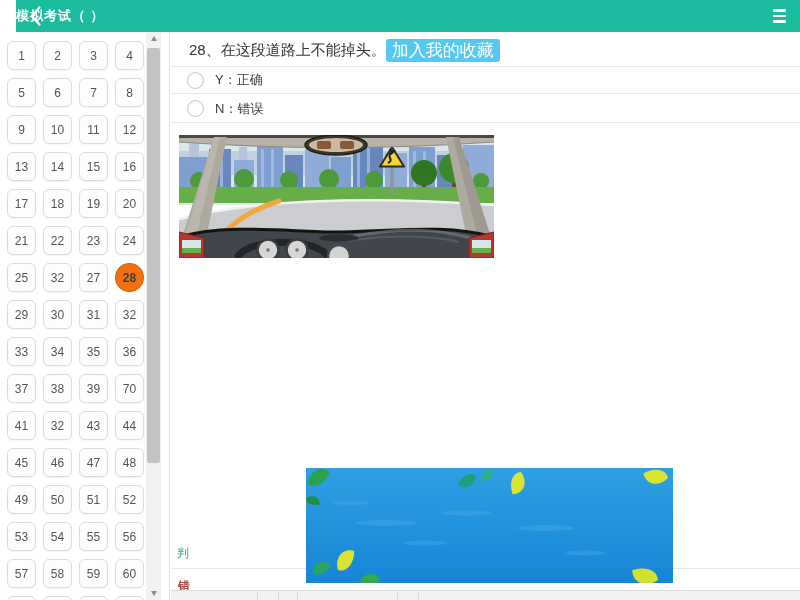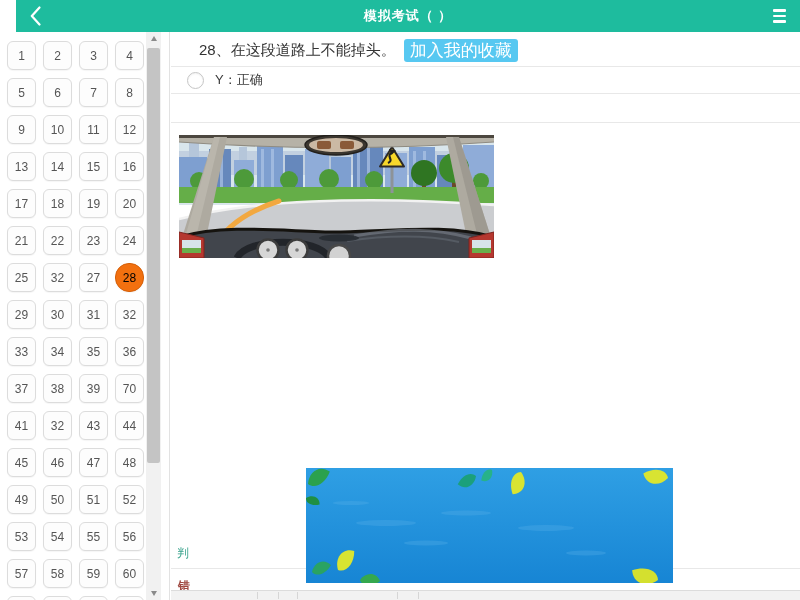--- a/index.html
+++ b/index.html
@@ -7,53 +7,53 @@
     --active-question-bg:#f2700f;
     --favorite-badge-bg:#57c8f1;
     --banner-bg:#2293dd;
   }
   *{box-sizing:border-box;margin:0;padding:0;}
   body{font-family:"Liberation Sans","DejaVu Sans",sans-serif;background:#fff;}
   #app{position:relative;width:800px;height:600px;overflow:hidden;background:#fff;}
 
   
   .header{position:absolute;top:0;left:0;right:0;height:32px;background:var(--header-bg);
-          display:flex;align-items:center;justify-content:center;margin-left:16px;}
+          display:flex;align-items:center;margin-left:16px;}
   .back-btn{position:absolute;left:14px;top:6px;width:20px;height:20px;cursor:pointer;
             display:flex;align-items:center;}
   .header-title{color:#fff;font-size:13px;font-weight:bold;letter-spacing:1px;}
   .menu-btn{position:absolute;right:12px;top:8px;width:15px;height:16px;cursor:pointer;
             display:flex;flex-direction:column;justify-content:space-between;padding:1px 0;}
   .menu-btn span{display:block;width:13px;height:2.6px;background:#fff;border-radius:1px;}
 
   
   .sidebar{position:absolute;top:32px;left:0;width:170px;bottom:0;background:#fff;
            border-right:1px solid #e2e2e2;overflow:hidden;}
   .qgrid{position:absolute;left:7px;top:9px;display:grid;
          grid-template-columns:repeat(4,29px);grid-auto-rows:29px;gap:8px 7px;}
   .num-btn{width:29px;height:29px;background:#fdfdfd;border:1px solid #dcdcdc;border-radius:6px;
            display:flex;align-items:center;justify-content:center;font-size:12px;color:#555;
            cursor:pointer;box-shadow:0 1px 1px rgba(0,0,0,0.04);}
-  .num-btn.active{background:var(--active-question-bg);border-color:#d55f08;color:#000000;font-weight:normal;border-radius:14px;}
+  .num-btn.active{background:var(--active-question-bg);border-color:#d55f08;color:#404040;font-weight:bold;border-radius:14px;}
 
   
   .sb-scroll{position:absolute;top:0;right:8px;width:15px;height:568px;background:#f1f1f1;}
   .sb-arrow{position:absolute;left:0;width:15px;height:13px;background:#f1f1f1;
             display:flex;align-items:center;justify-content:center;cursor:pointer;}
   .sb-arrow.up{top:0;} .sb-arrow.down{bottom:0;}
   .tri-up{width:0;height:0;border-left:3.5px solid transparent;border-right:3.5px solid transparent;
           border-bottom:5px solid #8a8a8a;}
   .tri-down{width:0;height:0;border-left:3.5px solid transparent;border-right:3.5px solid transparent;
           border-top:5px solid #8a8a8a;}
   .sb-thumb{position:absolute;left:1px;top:16px;width:13px;height:415px;background:#c4c4c4;
             border-radius:2px;cursor:pointer;}
 
   
   .content{position:absolute;top:32px;left:171px;right:0;bottom:0;background:#fff;}
-  .q-row{position:absolute;left:28px;top:7px;right:6px;display:flex;align-items:center;gap:8px;}
+  .q-row{position:absolute;left:18px;top:7px;right:6px;display:flex;align-items:center;}
   .q-title{font-size:15px;color:#333;}
   .fav-badge{background:var(--favorite-badge-bg);color:#fff;font-size:17px;line-height:1;
              padding:3px 6px;border-radius:3px;cursor:pointer;white-space:nowrap;}
   .divider{position:absolute;left:0;right:0;height:1px;background:#e8e8e8;}
   .opt-row{position:absolute;left:0;right:0;height:26px;display:flex;align-items:center;cursor:pointer;}
   .radio{width:17px;height:17px;border:1px solid #c6c6c6;border-radius:50%;background:#fff;
          margin-left:16px;flex:0 0 auto;box-shadow:inset 0 1px 2px rgba(0,0,0,0.06);}
   .opt-label{font-size:13px;color:#3d3d3d;margin-left:11px;}
 
   .scene{position:absolute;left:8px;top:103px;width:315px;height:123px;}
@@ -172,20 +172,24 @@
 
     <div class="divider" style="top:34px"></div>
 
     <div class="opt-row" style="top:35px">
       <span class="radio"></span>
       <span class="opt-label">Y：正确</span>
     </div>
 
     <div class="divider" style="top:61px"></div>
 
+    <div class="opt-row" style="top:62px;height:29px">
+      <span class="radio"></span>
+      <span class="opt-label">N：错误</span>
+    </div>
 
     <div class="divider" style="top:90px"></div>
 
     <svg class="scene" viewBox="0 0 315 123">
 
       <rect x="0" y="0" width="315" height="70" fill="#d9e6ec"></rect>
 
       <rect x="0" y="16" width="315" height="24" fill="#c2d0e0"></rect>
       <rect x="10" y="8" width="10" height="30" fill="#b5c6da"></rect>
       <rect x="60" y="12" width="8" height="26" fill="#b5c6da"></rect>

